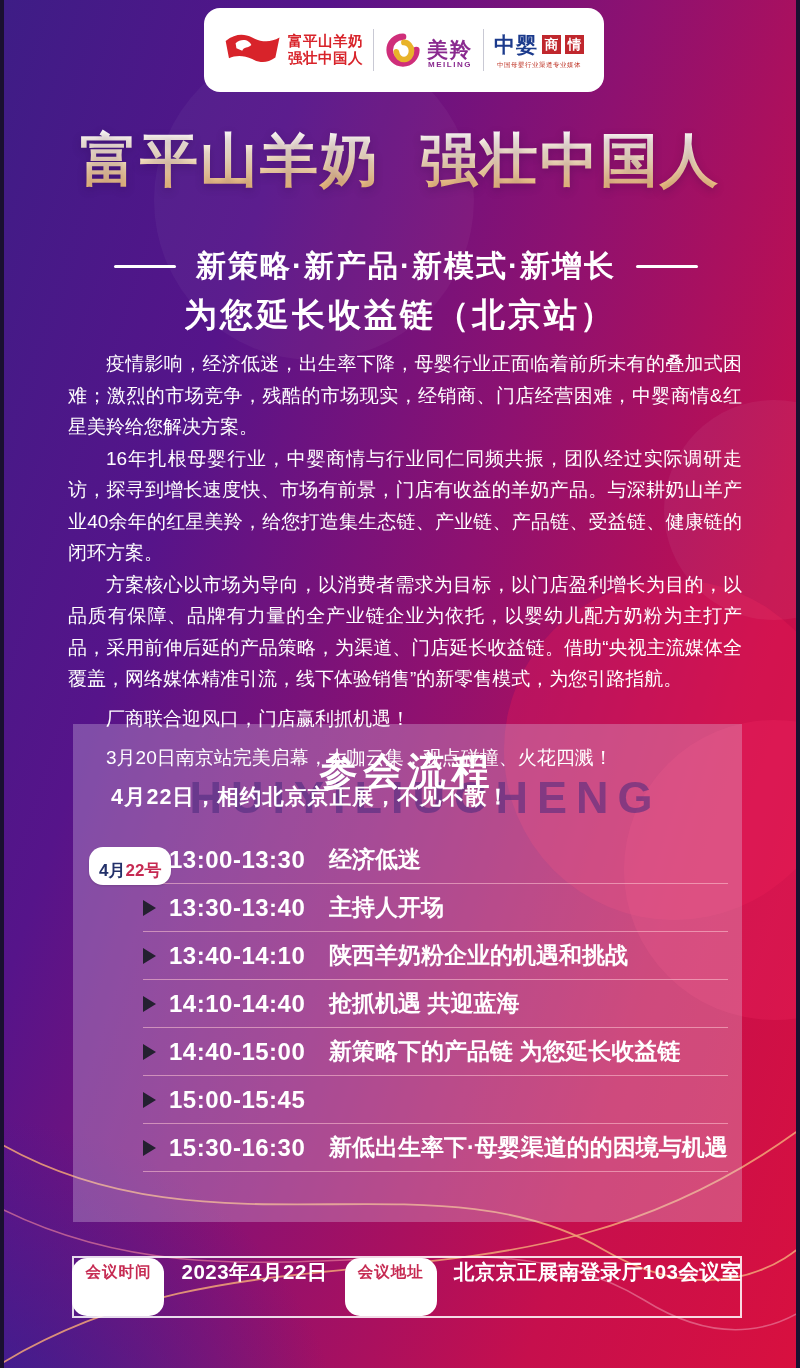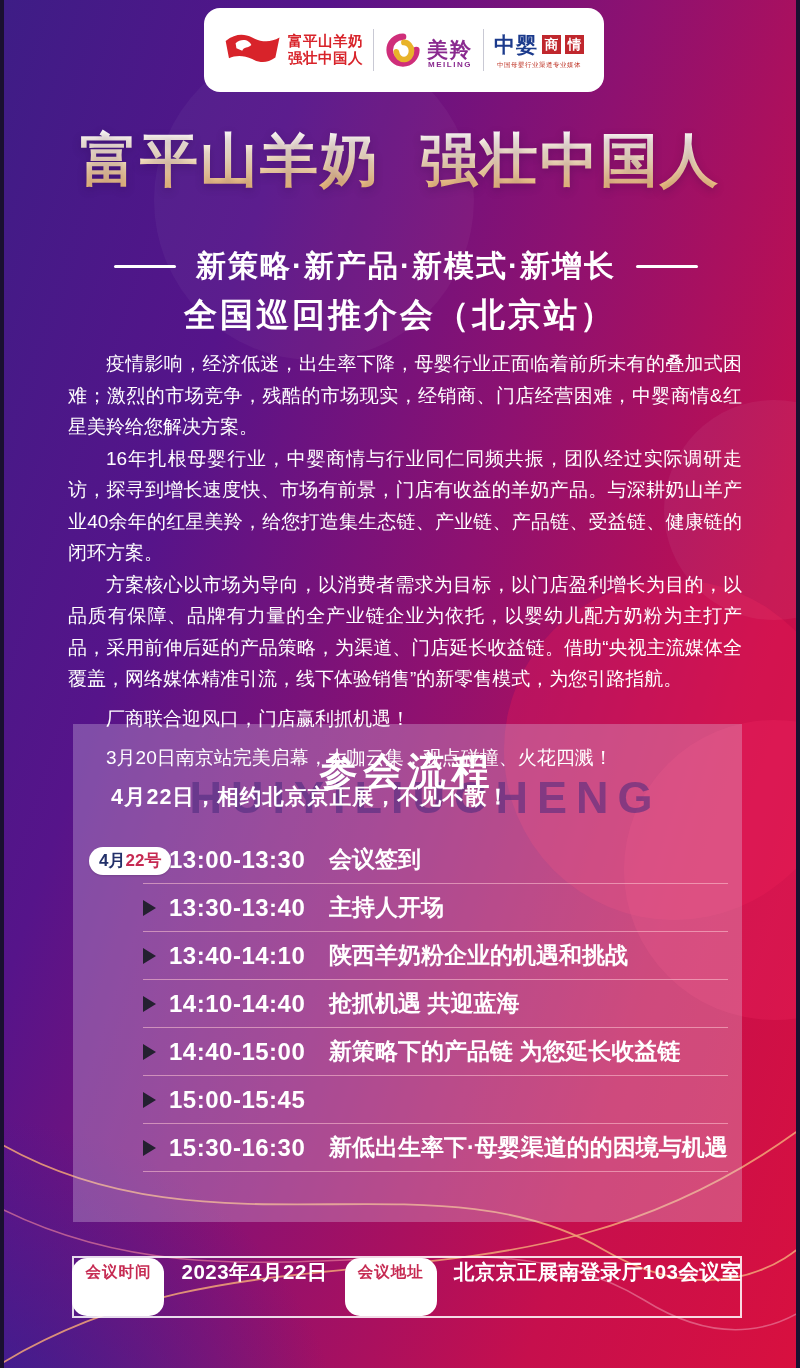--- a/index.html
+++ b/index.html
@@ -87,21 +87,21 @@
     position:absolute; z-index:1; top:48px; left:0; right:0; text-align:center;
     color:rgba(73,42,125,.55); font-size:45px; font-weight:800; letter-spacing:9px;padding-left:36px;
   }
   .rows{ position:absolute; z-index:2; top:112px; left:0; right:0; padding:0 14px 0 70px; }
   .row{ height:48px; display:flex; align-items:center; border-bottom:1px solid rgba(255,200,212,.55); }
   .tri{ width:0; height:0; border-left:13px solid #242030; border-top:8px solid transparent; border-bottom:8px solid transparent; flex:none; }
   .row .time{ width:152px; margin-left:13px; color:#fff; font-weight:700; font-size:24px; flex:none; letter-spacing:.5px;}
   .row .ttl{ color:#fff; font-weight:700; font-size:23px; margin-left:8px; white-space:nowrap; }
   .date-badge{
     position:absolute; z-index:4; left:16px; top:123px;
-    background:#ffffff; border-radius:14px; padding:2px 10px 3px;
+    background:#ffffff; border-radius:14px; padding:12px 10px 3px;
     font-size:17px; font-weight:800; box-shadow:0 1px 2px rgba(0,0,0,.15);
   }
   .date-badge .d1{ color:#223069; }
   .date-badge .d2{ color:#c62a52; }
 
   
   .footer-bar{
     position:absolute; left:68px; top:1256px; width:670px; height:62px; z-index:5;
     border:2px solid rgba(255,255,255,.85);
     display:flex; justify-content:center; gap:17px;
@@ -165,21 +165,21 @@
     <span>富平山羊奶</span>
     <span>强壮中国人</span>
   </div>
 
   <div class="subtitle-row">
     <span class="dash"></span>
     <span class="subtitle-text">新策略·新产品·新模式·新增长</span>
     <span class="dash"></span>
   </div>
 
-  <div class="subtitle2">全国巡回推介会（北京站）</div>
+  <div class="subtitle2">为您延长收益链（北京站）</div>
 
   <div class="body-copy">
     <p>疫情影响，经济低迷，出生率下降，母婴行业正面临着前所未有的叠加式困难；激烈的市场竞争，残酷的市场现实，经销商、门店经营困难，中婴商情&amp;红星美羚给您解决方案。</p>
     <p>16年扎根母婴行业，中婴商情与行业同仁同频共振，团队经过实际调研走访，探寻到增长速度快、市场有前景，门店有收益的羊奶产品。与深耕奶山羊产业40余年的红星美羚，给您打造集生态链、产业链、产品链、受益链、健康链的闭环方案。</p>
     <p>方案核心以市场为导向，以消费者需求为目标，以门店盈利增长为目的，以品质有保障、品牌有力量的全产业链企业为依托，以婴幼儿配方奶粉为主打产品，采用前伸后延的产品策略，为渠道、门店延长收益链。借助“央视主流媒体全覆盖，网络媒体精准引流，线下体验销售”的新零售模式，为您引路指航。</p>
     <p class="gap">厂商联合迎风口，门店赢利抓机遇！</p>
     <p class="gap">3月20日南京站完美启幕，大咖云集，观点碰撞、火花四溅！</p>
     <p class="gap strong">4月22日，相约北京京正展，不见不散！</p>
   </div>
 
@@ -188,21 +188,21 @@
     <div class="panel-title">参会流程</div>
 
     <div class="date-badge">
       <span class="d1">4月</span><span class="d2">22号</span>
     </div>
 
     <div class="rows">
       <div class="row">
         <span class="tri"></span>
         <span class="time">13:00-13:30</span>
-        <span class="ttl">会议签到</span>
+        <span class="ttl">经济低迷</span>
       </div>
       <div class="row">
         <span class="tri"></span>
         <span class="time">13:30-13:40</span>
         <span class="ttl">主持人开场</span>
       </div>
       <div class="row">
         <span class="tri"></span>
         <span class="time">13:40-14:10</span>
         <span class="ttl">陕西羊奶粉企业的机遇和挑战</span>

